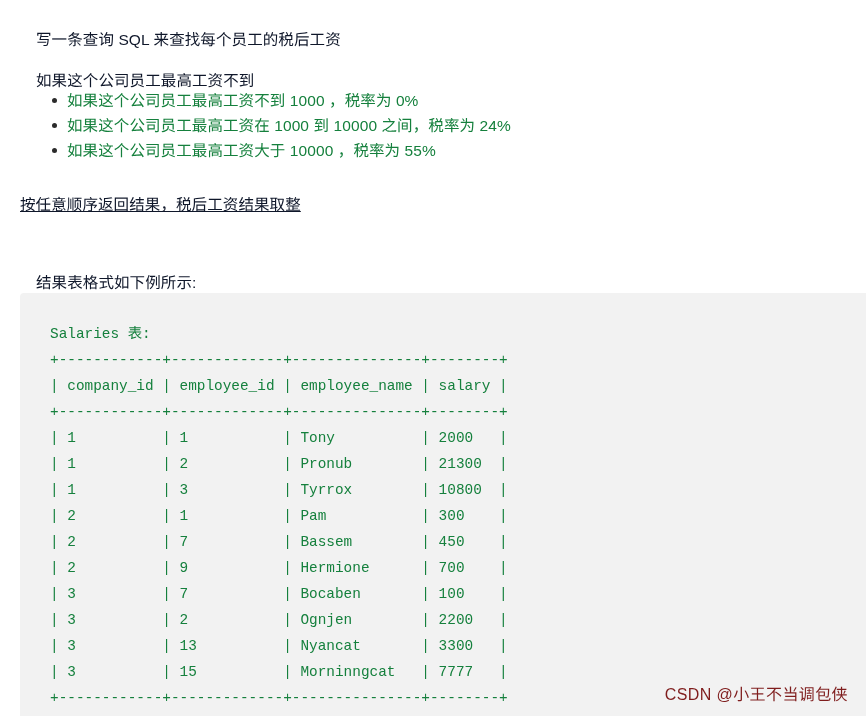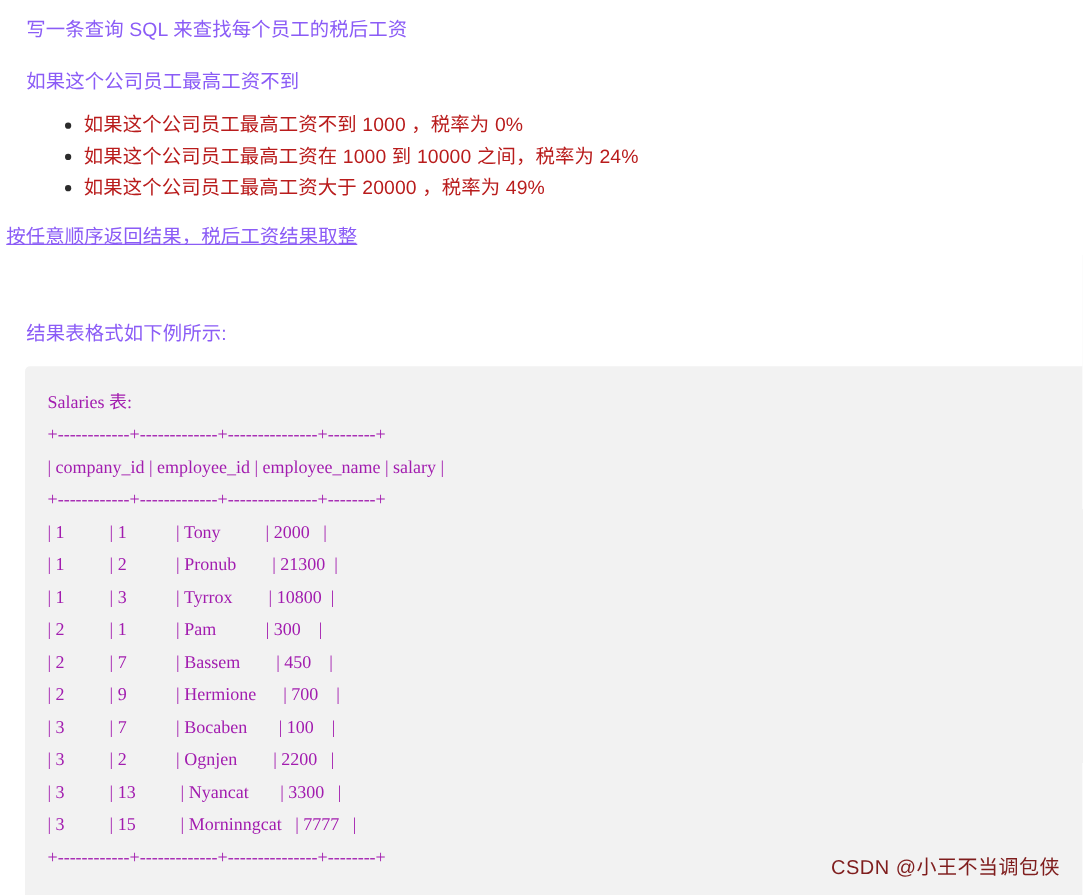--- a/index.html
+++ b/index.html
@@ -20,46 +20,46 @@
 
   
   .article {
     position: absolute;
     left: 0;
     top: 0;
     width: 866px;
   }
 
   .para {
-    margin: 1px;
+    margin: 16px;
     padding: 0;
     font-size: 15.5px;
     line-height: 21px;
-    color: #8b5cf6;
+    color: #0f172a;
     letter-spacing: 0.1px;
   }
 
   .para-1 { position: absolute; left: 20px; top: 13px; }
   .para-2 { position: absolute; left: 20px; top: 54px; }
   .para-3 { position: absolute; left: 4px; top: 178px; text-decoration: underline; }
   .para-4 { position: absolute; left: 20px; top: 256px; }
 
   .rules-list {
     position: absolute;
     left: 0;
     top: 88px;
     margin: 0;
     padding: 0 0 0 67px;
     list-style: none;
   }
   .rules-list li {
     position: relative;
     font-size: 15.5px;
     line-height: 25px;
-    color: #b91c1c;
+    color: #15803d;
     letter-spacing: 0.1px;
     white-space: nowrap;
   }
   .rules-list li::before {
     content: "";
     position: absolute;
     left: -15px;
     top: 10px;
     width: 5px;
     height: 5px;
@@ -74,26 +74,26 @@
     top: 293px;
     width: 846px;
     min-height: 430px;
     background: #f2f2f2;
     border-radius: 4px 0 0 4px;
     box-sizing: border-box;
     padding: 16px 0 16px 18px;
     overflow: hidden;
   }
   .code-block pre {
-    margin: 0;
+    margin: 12px;
     padding: 0;
-    font-family: Liberation Serif, serif;
+    font-family: Liberation Mono, monospace;
     font-size: 14.4px;
     line-height: 26px;
-    color: #a21caf;
+    color: #15803d;
     white-space: pre;
     letter-spacing: 0px;
   }
 
   
   .watermark {
     position: absolute;
     right: 18px;
     bottom: 10px;
     font-size: 16px;
@@ -110,21 +110,21 @@
 
 <div class="article">
 
   <p class="para para-1">写一条查询 SQL 来查找每个员工的税后工资</p>
 
   <p class="para para-2">如果这个公司员工最高工资不到</p>
 
   <ul class="rules-list">
     <li>如果这个公司员工最高工资不到 1000 ，税率为 0%</li>
     <li>如果这个公司员工最高工资在 1000 到 10000 之间，税率为 24%</li>
-    <li>如果这个公司员工最高工资大于 20000 ，税率为 49%</li>
+    <li>如果这个公司员工最高工资大于 10000 ，税率为 55%</li>
   </ul>
 
   <p class="para para-3">按任意顺序返回结果，税后工资结果取整</p>
 
   <p class="para para-4">结果表格式如下例所示:</p>
 
   <div class="code-block">
     <pre>Salaries 表:
 +------------+-------------+---------------+--------+
 | company_id | employee_id | employee_name | salary |

